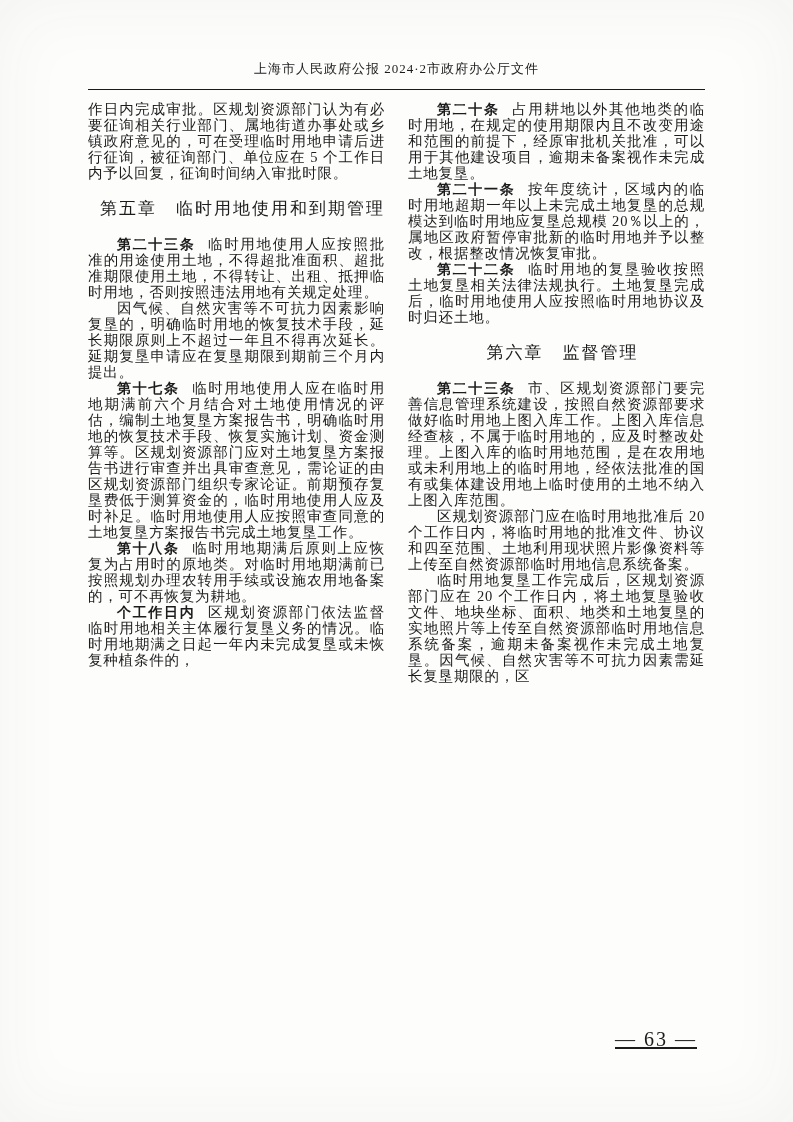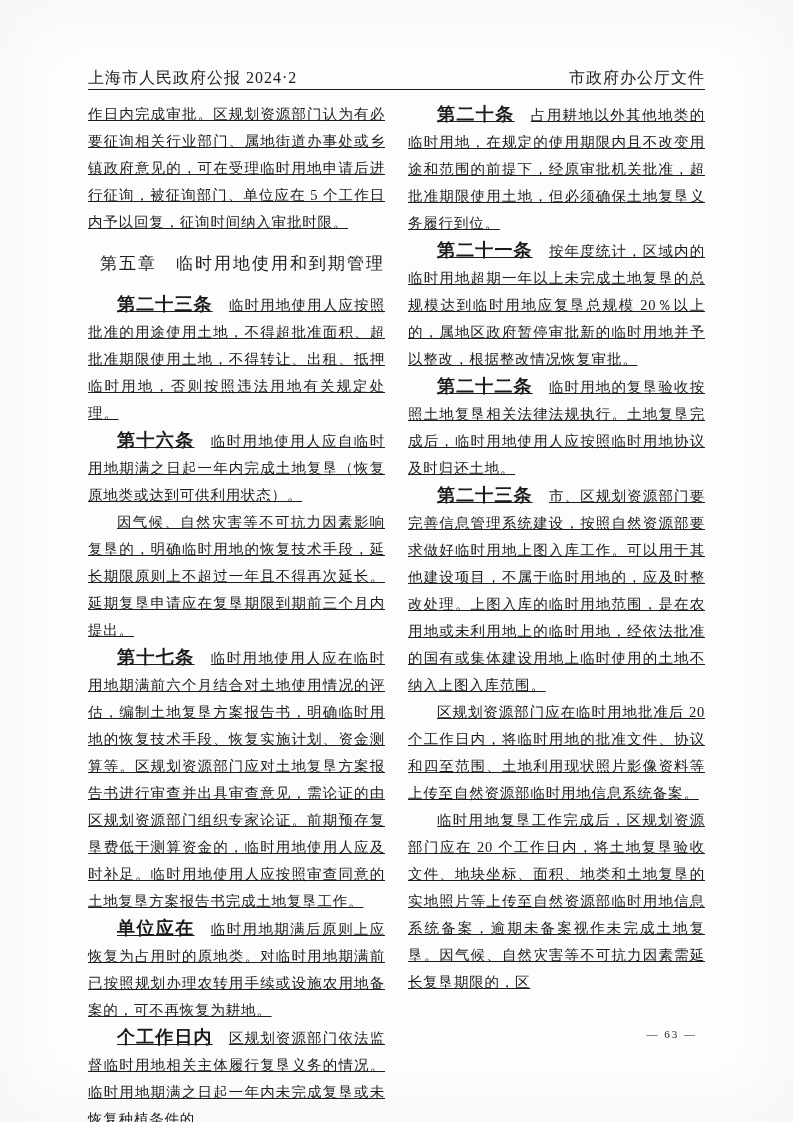--- a/index.html
+++ b/index.html
@@ -14,25 +14,24 @@
     font-family: "Liberation Serif", "DejaVu Serif", serif;
     color: #1c1c1c;
     overflow: hidden;
   }
   .header {
     position: absolute;
     left: 88px;
     right: 88px;
     top: 60px;
     display: flex;
-    justify-content: space-between;
+    justify-content: center;
     align-items: baseline;
-    font-size: 16px;
+    font-size: 13px;
     letter-spacing: 1px;
-    margin-top: 8px;
   }
   .rule {
     position: absolute;
     left: 88px;
     right: 88px;
     top: 89px;
     border-top: 1.6px solid #1a1a1a;
   }
   .columns {
     position: absolute;
@@ -41,78 +40,78 @@
     width: 617px;
     display: flex;
     gap: 23px;
   }
   .col {
     flex: 1 1 0;
     min-width: 0;
   }
   .para {
     font-size: 14.5px;
-    line-height: 27px;
+    line-height: 16px;
     letter-spacing: 0.8px;
     text-align: justify;
     text-indent: 2em;
-    text-decoration: underline;
   }
   .para.no-indent { text-indent: 0; }
   .lead {
     font-weight: bold;
     margin-right: 0.9em;
     font-family: "Liberation Sans", "DejaVu Sans", sans-serif;
-    font-size: 18px;
+    font-size: 14px;
   }
   .chapter {
     font-size: 17px;
     line-height: 26px;
     letter-spacing: 2px;
     text-align: center;
     font-weight: normal;
     margin: 15px 0 14px 12px;
   }
   .page-number {
     position: absolute;
     top: 1028px;
     right: 96px;
-    font-size: 11px;
+    font-size: 20px;
     letter-spacing: 2px;
     white-space: pre;
+    text-decoration: underline;
   }
 </style>
 </head>
 <body>
 
 <div class="page">
 
   <div class="header">
     <span>上海市人民政府公报 2024·2</span>
     <span>市政府办公厅文件</span>
   </div>
 
   <div class="rule"></div>
 
   <div class="columns">
     <div class="col" id="col-left">
         <p class="para no-indent">作日内完成审批。区规划资源部门认为有必要征询相关行业部门、属地街道办事处或乡镇政府意见的，可在受理临时用地申请后进行征询，被征询部门、单位应在 5 个工作日内予以回复，征询时间纳入审批时限。</p>
         <div class="chapter">第五章　临时用地使用和到期管理</div>
         <p class="para"><span class="lead">第二十三条</span><span>临时用地使用人应按照批准的用途使用土地，不得超批准面积、超批准期限使用土地，不得转让、出租、抵押临时用地，否则按照违法用地有关规定处理。</span></p>
-        <p class="para"><span class="lead">第十六条</span><span>临时用地使用人应自临时用地期满之日起一年内完成土地复垦（恢复原地类或达到可供利用状态）。</span></p>
         <p class="para">因气候、自然灾害等不可抗力因素影响复垦的，明确临时用地的恢复技术手段，延长期限原则上不超过一年且不得再次延长。延期复垦申请应在复垦期限到期前三个月内提出。</p>
         <p class="para"><span class="lead">第十七条</span><span>临时用地使用人应在临时用地期满前六个月结合对土地使用情况的评估，编制土地复垦方案报告书，明确临时用地的恢复技术手段、恢复实施计划、资金测算等。区规划资源部门应对土地复垦方案报告书进行审查并出具审查意见，需论证的由区规划资源部门组织专家论证。前期预存复垦费低于测算资金的，临时用地使用人应及时补足。临时用地使用人应按照审查同意的土地复垦方案报告书完成土地复垦工作。</span></p>
-        <p class="para"><span class="lead">单位应在</span><span>临时用地期满后原则上应恢复为占用时的原地类。对临时用地期满前已按照规划办理农转用手续或设施农用地备案的，可不再恢复为耕地。</span></p>
+        <p class="para"><span class="lead">第十八条</span><span>临时用地期满后原则上应恢复为占用时的原地类。对临时用地期满前已按照规划办理农转用手续或设施农用地备案的，可不再恢复为耕地。</span></p>
         <p class="para"><span class="lead">个工作日内</span><span>区规划资源部门依法监督临时用地相关主体履行复垦义务的情况。临时用地期满之日起一年内未完成复垦或未恢复种植条件的，</span></p>
       </div>
     <div class="col" id="col-right">
-        <p class="para"><span class="lead">第二十条</span><span>占用耕地以外其他地类的临时用地，在规定的使用期限内且不改变用途和范围的前提下，经原审批机关批准，超批准期限使用土地，但必须确保土地复垦义务履行到位。</span></p>
+        <p class="para"><span class="lead">第二十条</span><span>占用耕地以外其他地类的临时用地，在规定的使用期限内且不改变用途和范围的前提下，经原审批机关批准，可以用于其他建设项目，逾期未备案视作未完成土地复垦。</span></p>
         <p class="para"><span class="lead">第二十一条</span><span>按年度统计，区域内的临时用地超期一年以上未完成土地复垦的总规模达到临时用地应复垦总规模 20％以上的，属地区政府暂停审批新的临时用地并予以整改，根据整改情况恢复审批。</span></p>
         <p class="para"><span class="lead">第二十二条</span><span>临时用地的复垦验收按照土地复垦相关法律法规执行。土地复垦完成后，临时用地使用人应按照临时用地协议及时归还土地。</span></p>
-        <p class="para"><span class="lead">第二十三条</span><span>市、区规划资源部门要完善信息管理系统建设，按照自然资源部要求做好临时用地上图入库工作。可以用于其他建设项目，不属于临时用地的，应及时整改处理。上图入库的临时用地范围，是在农用地或未利用地上的临时用地，经依法批准的国有或集体建设用地上临时使用的土地不纳入上图入库范围。</span></p>
+        <div class="chapter">第六章　监督管理</div>
+        <p class="para"><span class="lead">第二十三条</span><span>市、区规划资源部门要完善信息管理系统建设，按照自然资源部要求做好临时用地上图入库工作。上图入库信息经查核，不属于临时用地的，应及时整改处理。上图入库的临时用地范围，是在农用地或未利用地上的临时用地，经依法批准的国有或集体建设用地上临时使用的土地不纳入上图入库范围。</span></p>
         <p class="para">区规划资源部门应在临时用地批准后 20 个工作日内，将临时用地的批准文件、协议和四至范围、土地利用现状照片影像资料等上传至自然资源部临时用地信息系统备案。</p>
         <p class="para">临时用地复垦工作完成后，区规划资源部门应在 20 个工作日内，将土地复垦验收文件、地块坐标、面积、地类和土地复垦的实地照片等上传至自然资源部临时用地信息系统备案，逾期未备案视作未完成土地复垦。因气候、自然灾害等不可抗力因素需延长复垦期限的，区</p>
       </div>
   </div>
 
   <div class="page-number">— 63 —</div>
 
 </div>
 
 </body></html>

